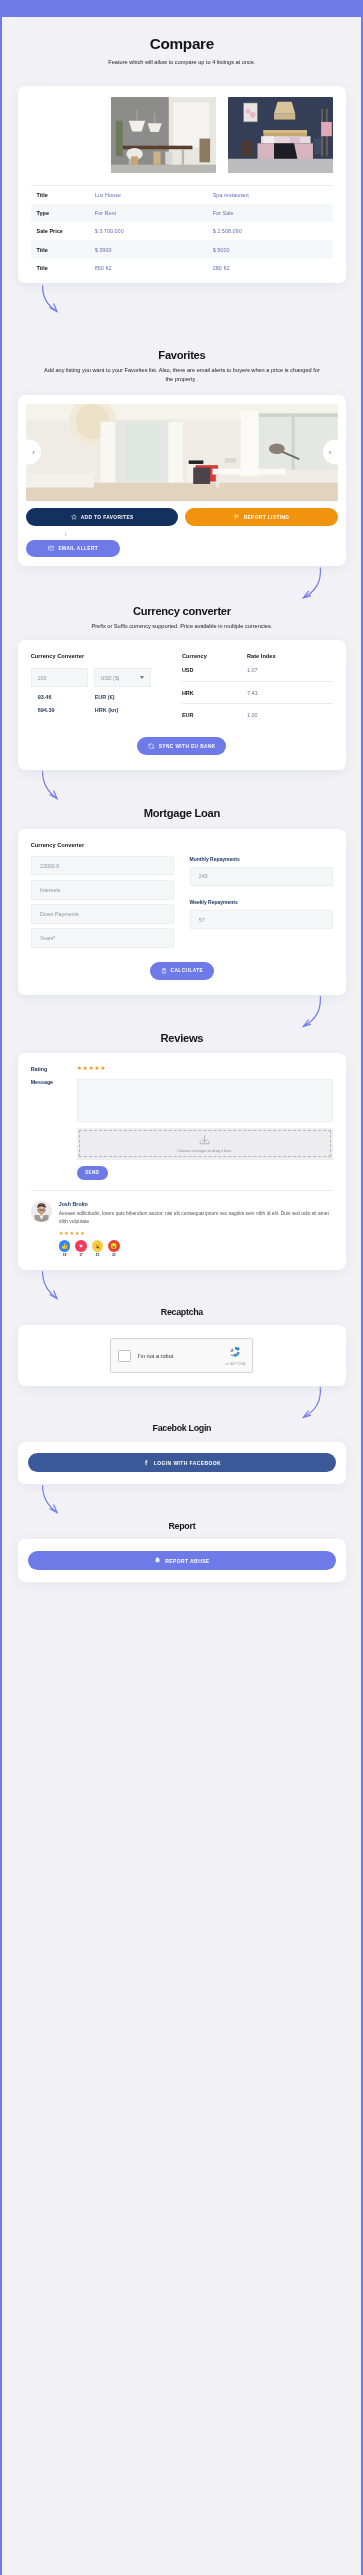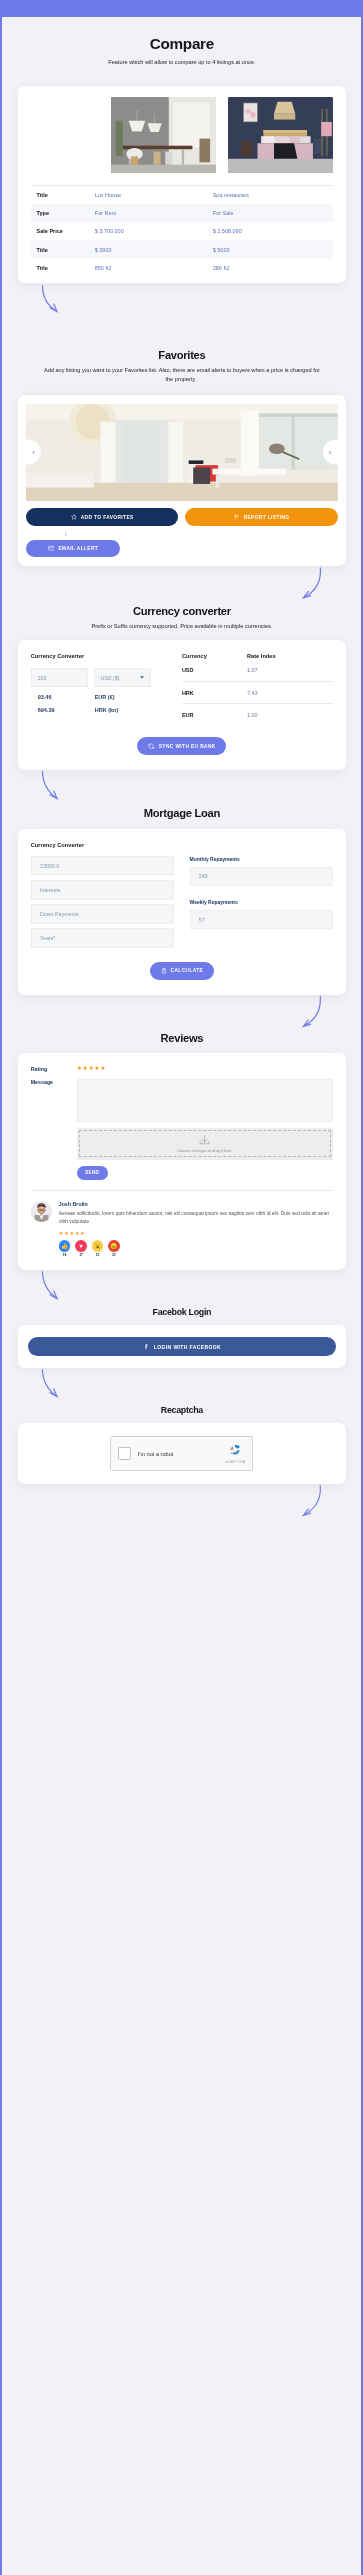--- a/index.html
+++ b/index.html
@@ -529,39 +529,20 @@
 
     <div style="height:37px;position:relative">
       <svg class="arrow" style="left:21px;top:0" width="35" height="34" viewBox="0 0 60 58">
         <path d="M6 2 C6 24 16 38 30 48" stroke="#6e7ae8" stroke-width="2" fill="none"></path>
         <path d="M18 42 L31 49 L25 35" stroke="#6e7ae8" stroke-width="2" fill="none"></path>
       </svg>
     </div>
   </div>
 
   <div class="section">
-    <div class="sec-title" id="fb-title">Facebok Login</div>
-    <div class="card fb-card">
-      <button class="btn fb-btn">
-        <svg width="7" height="7" viewBox="0 0 24 24" fill="#fff">
-          <path d="M15.5 3h-2.6c-2.3 0-3.9 1.6-3.9 4v2.1H7V12h2v9h3.1v-9h2.5l.4-2.9h-2.9V7.3c0-.8.3-1.4 1.4-1.4h1.5V3z"></path>
-        </svg>
-        <span>LOGIN WITH FACEBOOK</span>
-      </button>
-    </div>
-
-    <div style="height:37px;position:relative">
-      <svg class="arrow" style="left:21px;top:0" width="35" height="34" viewBox="0 0 60 58">
-        <path d="M6 2 C6 24 16 38 30 48" stroke="#6e7ae8" stroke-width="2" fill="none"></path>
-        <path d="M18 42 L31 49 L25 35" stroke="#6e7ae8" stroke-width="2" fill="none"></path>
-      </svg>
-    </div>
-  </div>
-
-  <div class="section">
     <div class="sec-title" id="rec-title">Recaptcha</div>
     <div class="card rec-card">
       <div class="rec-box">
         <div class="rec-check"></div>
         <div class="rec-lab">I'm not a robot</div>
         <div class="rec-brand">
           <svg width="14" height="14" viewBox="0 0 40 40">
             <path d="M20 5 a15 15 0 0 1 13 7.5 l-6 3.6 A8.2 8.2 0 0 0 20 12 z" fill="#1c7fd6"></path>
             <path d="M33 12.5 l-1.5 -7 l-4.6 4.6 z" fill="#1c7fd6"></path>
             <path d="M7 20 a13 13 0 0 1 6 -11 l3.8 6 A6.1 6.1 0 0 0 13.8 20 z" fill="#9aa0a6"></path>
@@ -574,15 +555,46 @@
     </div>
 
     <div style="height:37px;position:relative">
       <svg class="arrow" style="right:21px;top:0" width="41" height="35" viewBox="0 0 70 60">
         <path d="M62 2 C64 26 54 42 36 52" stroke="#6e7ae8" stroke-width="2" fill="none"></path>
         <path d="M46 50 L33 54 L42 42" stroke="#6e7ae8" stroke-width="2" fill="none"></path>
       </svg>
     </div>
   </div>
 
+  <div class="section">
+    <div class="sec-title" id="fb-title">Facebok Login</div>
+    <div class="card fb-card">
+      <button class="btn fb-btn">
+        <svg width="7" height="7" viewBox="0 0 24 24" fill="#fff">
+          <path d="M15.5 3h-2.6c-2.3 0-3.9 1.6-3.9 4v2.1H7V12h2v9h3.1v-9h2.5l.4-2.9h-2.9V7.3c0-.8.3-1.4 1.4-1.4h1.5V3z"></path>
+        </svg>
+        <span>LOGIN WITH FACEBOOK</span>
+      </button>
+    </div>
+
+    <div style="height:37px;position:relative">
+      <svg class="arrow" style="left:21px;top:0" width="35" height="34" viewBox="0 0 60 58">
+        <path d="M6 2 C6 24 16 38 30 48" stroke="#6e7ae8" stroke-width="2" fill="none"></path>
+        <path d="M18 42 L31 49 L25 35" stroke="#6e7ae8" stroke-width="2" fill="none"></path>
+      </svg>
+    </div>
+  </div>
+
+  <div class="section">
+    <div class="sec-title" id="rep-title">Report</div>
+    <div class="card rep-card">
+      <button class="btn btn-indigo rep-btn">
+        <svg width="7" height="7" viewBox="0 0 24 24" fill="#fff">
+          <path d="M12 2a6 6 0 0 0-6 6v4l-2 3v1h16v-1l-2-3V8a6 6 0 0 0-6-6z"></path>
+          <path d="M10 17a2 2 0 0 0 4 0z"></path>
+        </svg>
+        <span>REPORT ABUSE</span>
+      </button>
+    </div>
+  </div>
 
 </div>
 
 
 </body></html>

